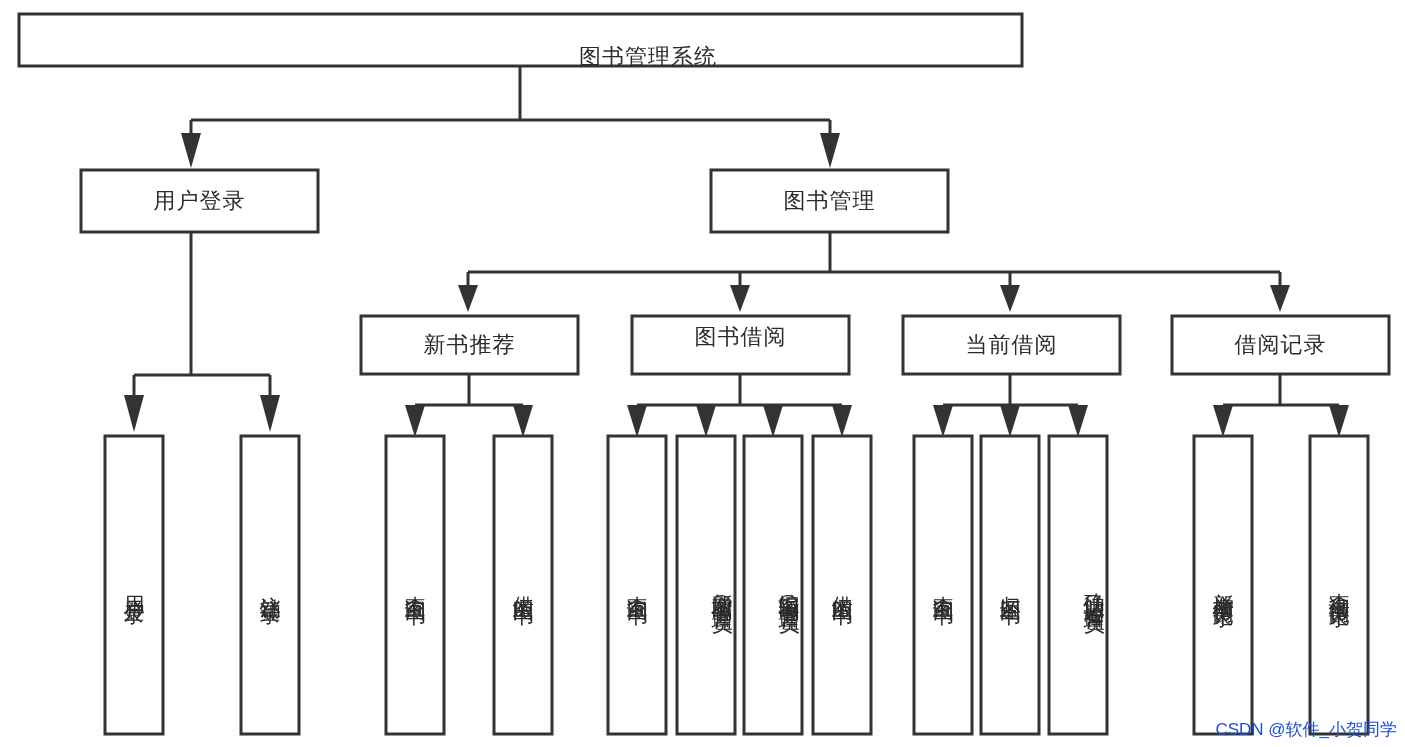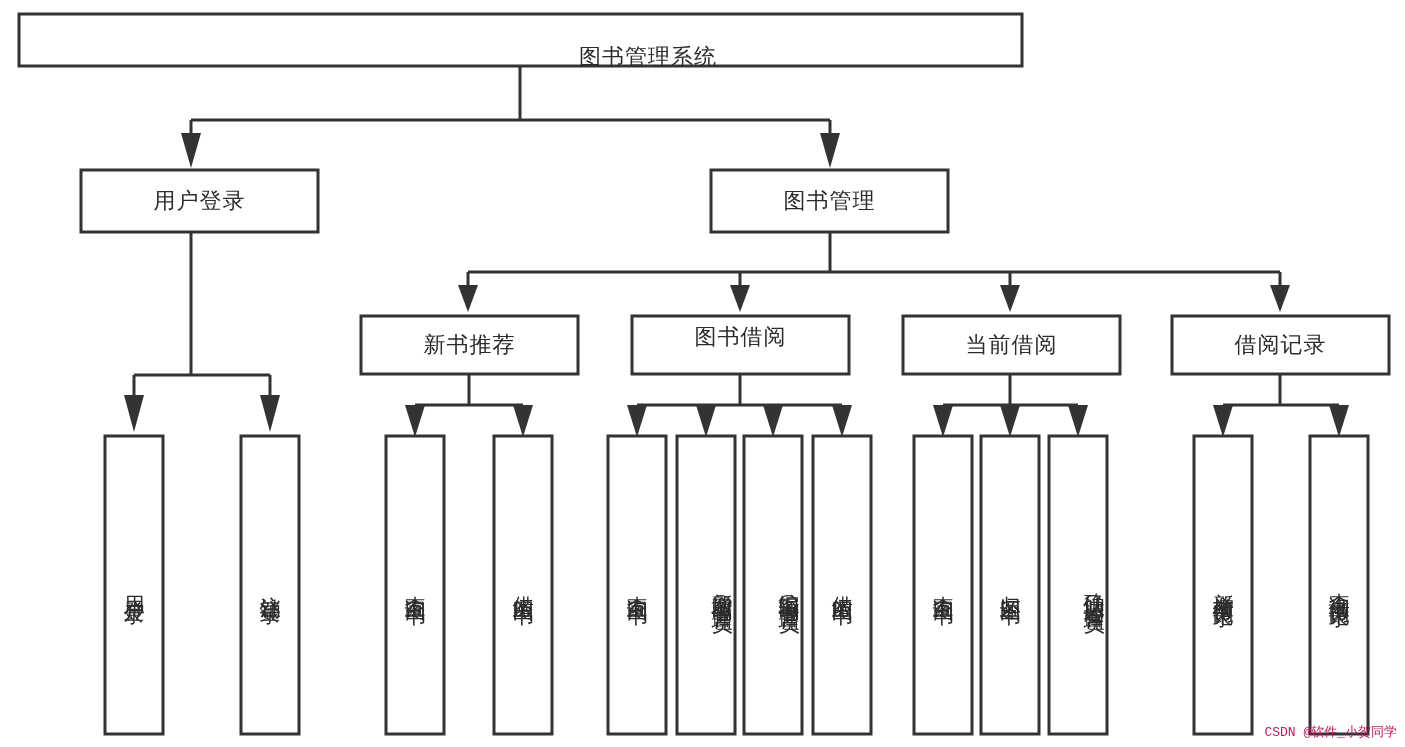--- a/index.html
+++ b/index.html
@@ -65,23 +65,23 @@
     padding-top: 8px;
   }
   .node-label.vertical.centered {
     align-items: center;
     padding-top: 0;
   }
   .watermark {
     position: absolute;
     right: 8px;
     bottom: 6px;
-    font-size: 13px;
-    color: #be185d;
-    font-family: Liberation Mono, monospace;
+    font-size: 17px;
+    color: #1d4ed8;
+    font-family: Liberation Sans, sans-serif;
     white-space: nowrap;
   }
 </style>
 </head>
 <body>
 
 <div id="canvas">
 
   <svg class="diagram" viewBox="0 0 1405 747">
 

